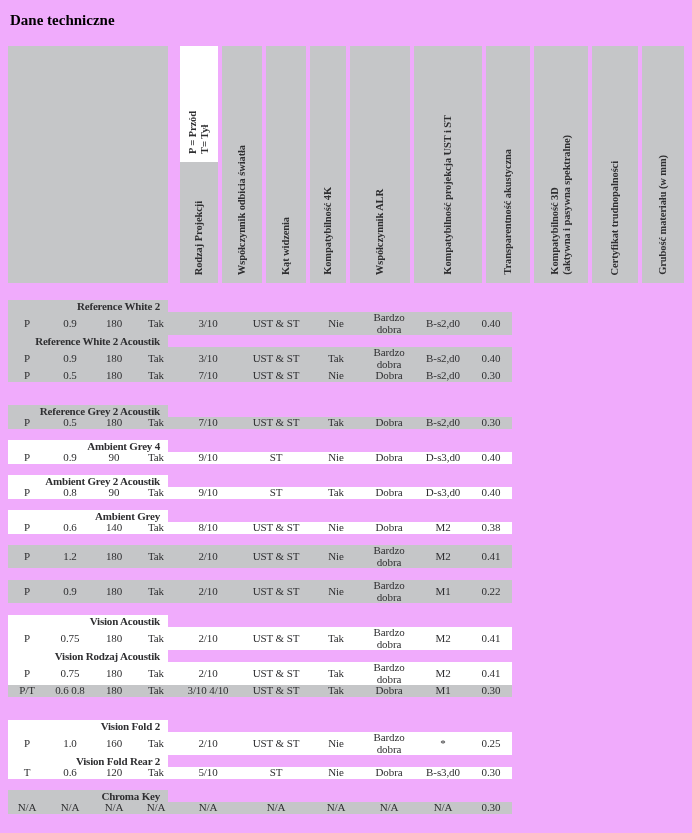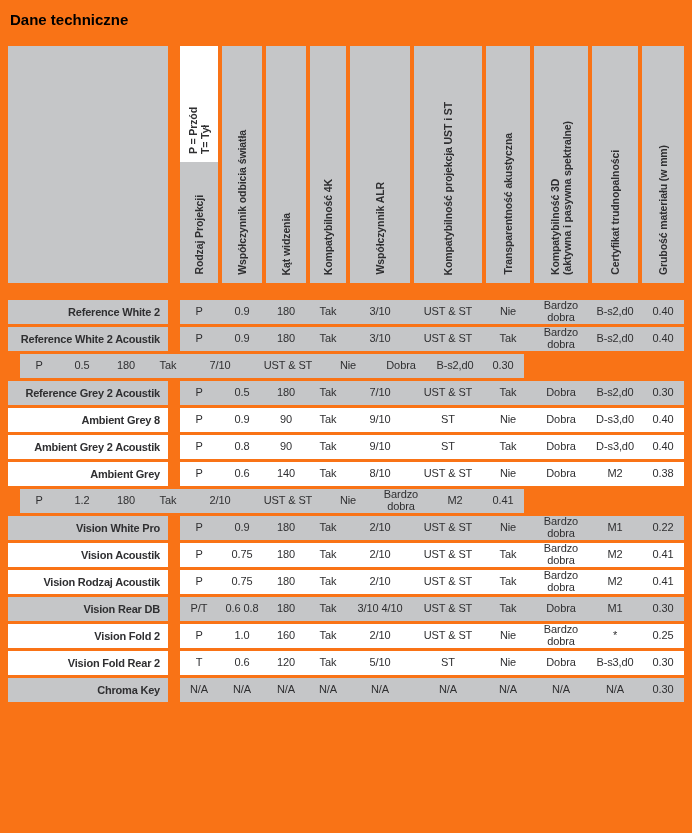--- a/index.html
+++ b/index.html
@@ -5,21 +5,21 @@
   :root{
     --gray:#c5c6c8;
     --ink:#2f2f31;
   }
   *{ box-sizing:border-box; margin:0; padding:0; }
   body{
     background:#ffffff;
     font-family:"Liberation Sans", sans-serif;
     color:var(--ink);
   }
-  .page{ width:692px; height:833px; background:#f97316; overflow:hidden; }
+  .page{ width:692px; height:833px; background:#f0abfc; overflow:hidden;font-family:Liberation Serif, serif; }
   .title{
     margin:10px 0 0 10px;
     font-size:15px;
     font-weight:bold;
     color:#000;
     line-height:20px;
   }
   .table{ margin:16px 0 0 8px; width:676px; }
 
   
@@ -68,21 +68,21 @@
     white-space:pre-line;
     font-size:10.5px;
     font-weight:bold;
     line-height:1.15;
     color:var(--ink);
     letter-spacing:-0.1px;
   }
 
   
   .tbody{ margin-top:17px; }
-  .trow{ display:flex; height:24px; margin-bottom:3px; }
+  .trow{ display:flex; height:32px; margin-bottom:3px;flex-direction:column; }
   .shade-gray .cellbg{ background:var(--gray); }
   .shade-white .cellbg{ background:#fff; }
   .rlabel{
     width:160px;
     display:flex;
     align-items:center;
     justify-content:flex-end;
     padding-right:8px;
     font-size:11px;
     font-weight:bold;
@@ -220,21 +220,21 @@
       <div class="cell c5">7/10</div>
       <div class="cell c6">UST &amp; ST</div>
       <div class="cell c7">Tak</div>
       <div class="cell c8">Dobra</div>
       <div class="cell c9">B-s2,d0</div>
       <div class="cell c10">0.30</div>
     </div>
   </div>
 
   <div class="trow shade-white">
-    <div class="rlabel cellbg">Ambient Grey 8</div>
+    <div class="rlabel cellbg">Ambient Grey 4</div>
     <div class="rgap"></div>
     <div class="rband cellbg">
       <div class="cell c1">P</div>
       <div class="cell c2">0.9</div>
       <div class="cell c3">90</div>
       <div class="cell c4">Tak</div>
       <div class="cell c5">9/10</div>
       <div class="cell c6">ST</div>
       <div class="cell c7">Nie</div>
       <div class="cell c8">Dobra</div>
@@ -287,21 +287,20 @@
       <div class="cell c5">2/10</div>
       <div class="cell c6">UST &amp; ST</div>
       <div class="cell c7">Nie</div>
       <div class="cell c8">Bardzo dobra</div>
       <div class="cell c9">M2</div>
       <div class="cell c10">0.41</div>
     </div>
   </div>
 
   <div class="trow shade-gray">
-    <div class="rlabel cellbg">Vision White Pro</div>
     <div class="rgap"></div>
     <div class="rband cellbg">
       <div class="cell c1">P</div>
       <div class="cell c2">0.9</div>
       <div class="cell c3">180</div>
       <div class="cell c4">Tak</div>
       <div class="cell c5">2/10</div>
       <div class="cell c6">UST &amp; ST</div>
       <div class="cell c7">Nie</div>
       <div class="cell c8">Bardzo dobra</div>
@@ -338,21 +337,20 @@
       <div class="cell c5">2/10</div>
       <div class="cell c6">UST &amp; ST</div>
       <div class="cell c7">Tak</div>
       <div class="cell c8">Bardzo dobra</div>
       <div class="cell c9">M2</div>
       <div class="cell c10">0.41</div>
     </div>
   </div>
 
   <div class="trow shade-gray">
-    <div class="rlabel cellbg">Vision Rear DB</div>
     <div class="rgap"></div>
     <div class="rband cellbg">
       <div class="cell c1">P/T</div>
       <div class="cell c2">0.6 0.8</div>
       <div class="cell c3">180</div>
       <div class="cell c4">Tak</div>
       <div class="cell c5">3/10 4/10</div>
       <div class="cell c6">UST &amp; ST</div>
       <div class="cell c7">Tak</div>
       <div class="cell c8">Dobra</div>

